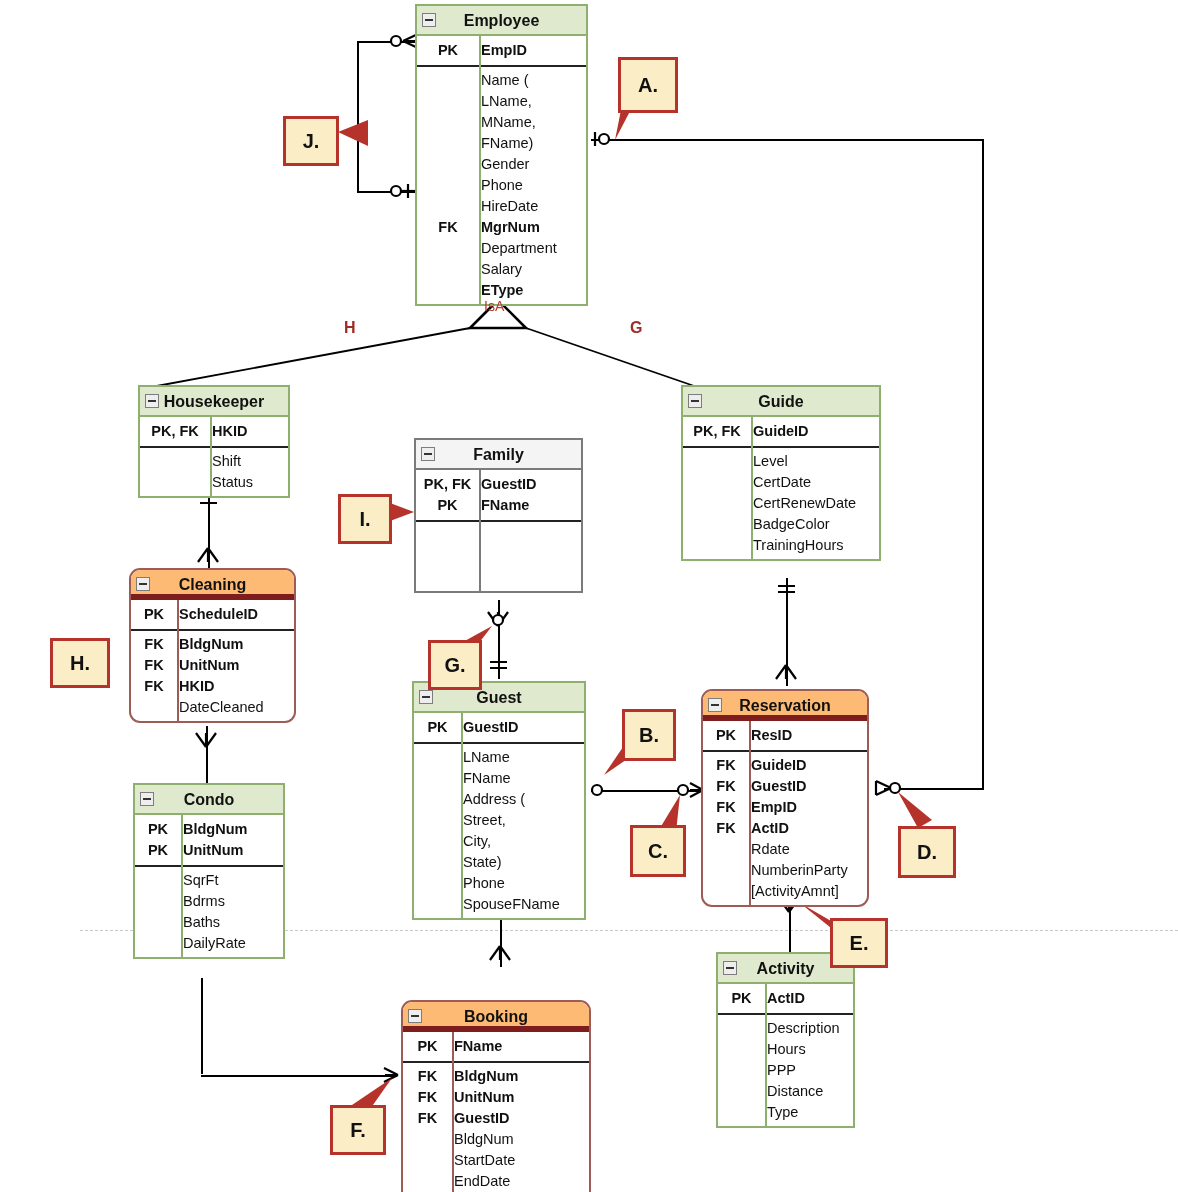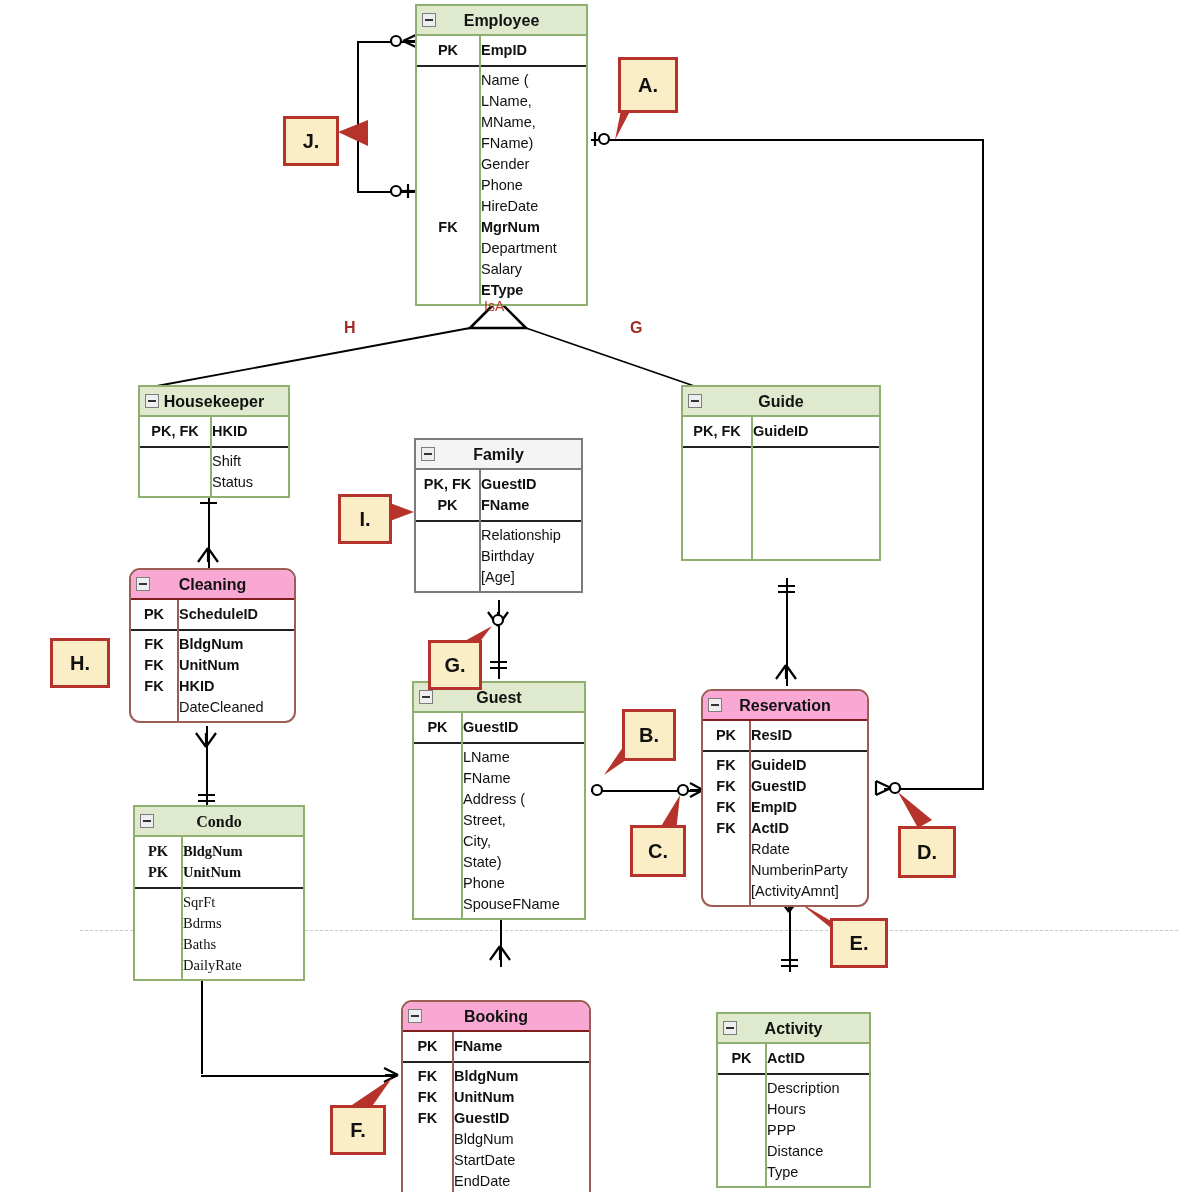--- a/index.html
+++ b/index.html
@@ -10,21 +10,21 @@
 
   
   .entity{position:absolute;background:#ffffff;box-sizing:border-box;z-index:5;}
   .entity.green{border:2px solid #8faf6e;}
   .entity.rose{border:2px solid #9d5c56;border-radius:11px;}
   .entity.gray{border:2px solid #7b7b7b;}
 
   .ent-title{position:relative;height:30px;line-height:30px;text-align:center;
     font-size:16px;font-weight:bold;color:#111;box-sizing:border-box;}
   .green > .ent-title{background:#dfe9cd;border-bottom:2px solid #8faf6e;}
-  .rose  > .ent-title{background:#f9a8d4;border-bottom:2px solid #7f1d1d;
+  .rose  > .ent-title{background:#fdba74;border-bottom:6px solid #7f1d1d;
     border-radius:9px 9px 0 0;}
   .gray  > .ent-title{background:#f4f4f4;border-bottom:2px solid #7b7b7b;text-align:center;}
 
   .minus{position:absolute;left:5px;top:7px;width:14px;height:14px;
     border:1px solid #7d7d7d;background:#eeeeee;box-sizing:border-box;}
   .minus::after{content:"";position:absolute;left:2px;top:5px;width:8px;height:2px;background:#333;}
 
   .ent-body{display:flex;}
   .col-key{width:64px;flex:0 0 64px;box-sizing:border-box;text-align:center;}
   .col-attr{flex:1;box-sizing:border-box;}
@@ -252,20 +252,27 @@
             <div class="row b">&nbsp;</div>
             <div class="row b">&nbsp;</div>
           </div>
       </div>
       <div class="col-attr">
         <div class="pk-block">
             <div class="rows">
               <div class="row b">GuideID</div>
             </div>
           </div>
+        <div class="rows">
+            <div class="row">Level</div>
+            <div class="row">CertDate</div>
+            <div class="row">CertRenewDate</div>
+            <div class="row">BadgeColor</div>
+            <div class="row">TrainingHours</div>
+          </div>
       </div>
     </div>
   </div>
 
   <div class="entity gray" style="left:414px;top:438px;width:169px;">
     <div class="ent-title">
       <span class="minus"></span>
       <span>Family</span>
     </div>
     <div class="ent-body">
@@ -281,25 +288,20 @@
             <div class="row b">&nbsp;</div>
             <div class="row b">&nbsp;</div>
           </div>
       </div>
       <div class="col-attr">
         <div class="pk-block">
             <div class="rows">
               <div class="row b">GuestID</div>
               <div class="row b">FName</div>
             </div>
-          </div>
-        <div class="rows">
-            <div class="row">Relationship</div>
-            <div class="row">Birthday</div>
-            <div class="row">[Age]</div>
           </div>
       </div>
     </div>
   </div>
 
   <div class="entity rose" style="left:129px;top:568px;width:167px;">
     <div class="ent-title">
       <span class="minus"></span>
       <span>Cleaning</span>
     </div>
@@ -410,21 +412,21 @@
             <div class="row b">EmpID</div>
             <div class="row b">ActID</div>
             <div class="row">Rdate</div>
             <div class="row">NumberinParty</div>
             <div class="row">[ActivityAmnt]</div>
           </div>
       </div>
     </div>
   </div>
 
-  <div class="entity green" style="left:133px;top:805px;width:172px;font-family:Liberation Serif, serif;">
+  <div class="entity green" style="left:133px;top:783px;width:152px;">
     <div class="ent-title">
       <span class="minus"></span>
       <span>Condo</span>
     </div>
     <div class="ent-body">
       <div class="col-key" style="width:48px;flex:0 0 48px;">
         <div class="pk-block">
             <div class="rows">
               <div class="row b">PK</div>
               <div class="row b">PK</div>
@@ -488,21 +490,21 @@
             <div class="row b">GuestID</div>
             <div class="row">BldgNum</div>
             <div class="row">StartDate</div>
             <div class="row">EndDate</div>
             <div class="row">[BookingAmnt]</div>
           </div>
       </div>
     </div>
   </div>
 
-  <div class="entity green" style="left:716px;top:1012px;width:155px;">
+  <div class="entity green" style="left:716px;top:952px;width:139px;">
     <div class="ent-title">
       <span class="minus"></span>
       <span>Activity</span>
     </div>
     <div class="ent-body">
       <div class="col-key" style="width:49px;flex:0 0 49px;">
         <div class="pk-block">
             <div class="rows">
               <div class="row b">PK</div>
             </div>

